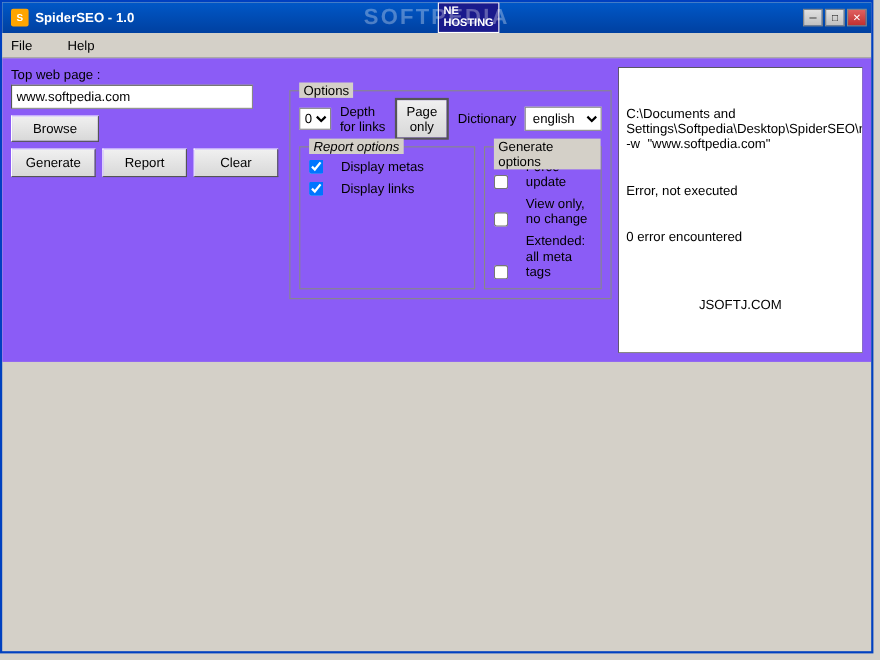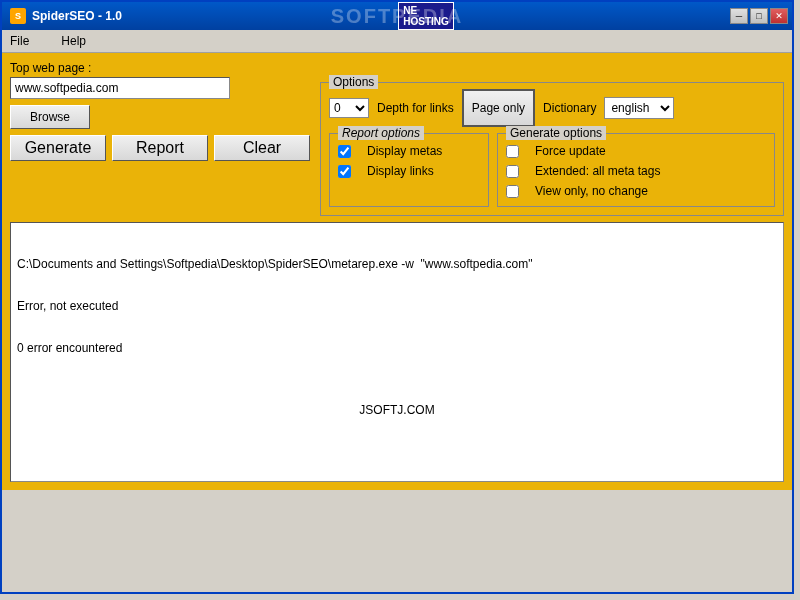--- a/index.html
+++ b/index.html
@@ -95,24 +95,24 @@
     }
     .menu-item {
       padding: 2px 8px;
       cursor: pointer;
       font-size: 12px;
       color: #000;
     }
 
     
     .window-body {
-      background: #eab308;
+      background: #8b5cf6;
       padding: 8px;
       display: flex;
-      flex-direction: column;
+      flex-direction: row;
       gap: 6px;
     }
 
     
     .top-section {
       display: flex;
       gap: 10px;
       align-items: flex-start;
     }
 
@@ -155,30 +155,30 @@
       font-size: 12px;
       font-family: 'Tahoma', 'Arial', sans-serif;
     }
 
     
     .action-buttons {
       display: flex;
       gap: 6px;
     }
     .action-btn {
-      width: 96px;
+      width: 77px;
       height: 26px;
       background: linear-gradient(to bottom, #f0f0f0, #d8d8d8);
       border: 1px solid #888;
       border-top-color: #fff;
       border-left-color: #fff;
       border-bottom-color: #555;
       border-right-color: #555;
       cursor: pointer;
-      font-size: 16px;
+      font-size: 12px;
       font-family: 'Tahoma', 'Arial', sans-serif;
     }
 
     
     .options-panel {
       flex: 1;
     }
 
     .group-box {
       border: 1px solid #888;
@@ -387,26 +387,26 @@
               </div>
             </div>
 
             <div class="generate-options">
               <span class="generate-options-title">Generate options</span>
               <div class="checkbox-row">
                 <input type="checkbox" id="cb-force" style="">
                 <label for="cb-force">Force update</label>
               </div>
               <div class="checkbox-row">
+                <input type="checkbox" id="cb-view" style="">
+                <label for="cb-view">View only, no change</label>
+              </div>
+              <div class="checkbox-row">
                 <input type="checkbox" id="cb-extended" style="">
                 <label for="cb-extended">Extended: all meta tags</label>
-              </div>
-              <div class="checkbox-row">
-                <input type="checkbox" id="cb-view" style="">
-                <label for="cb-view">View only, no change</label>
               </div>
             </div>
           </div>
         </div>
       </div>
     </div>
 
     <div class="output-area">
       <div>C:\Documents and Settings\Softpedia\Desktop\SpiderSEO\metarep.exe -w  "www.softpedia.com"</div>
       <div>Error, not executed</div>

